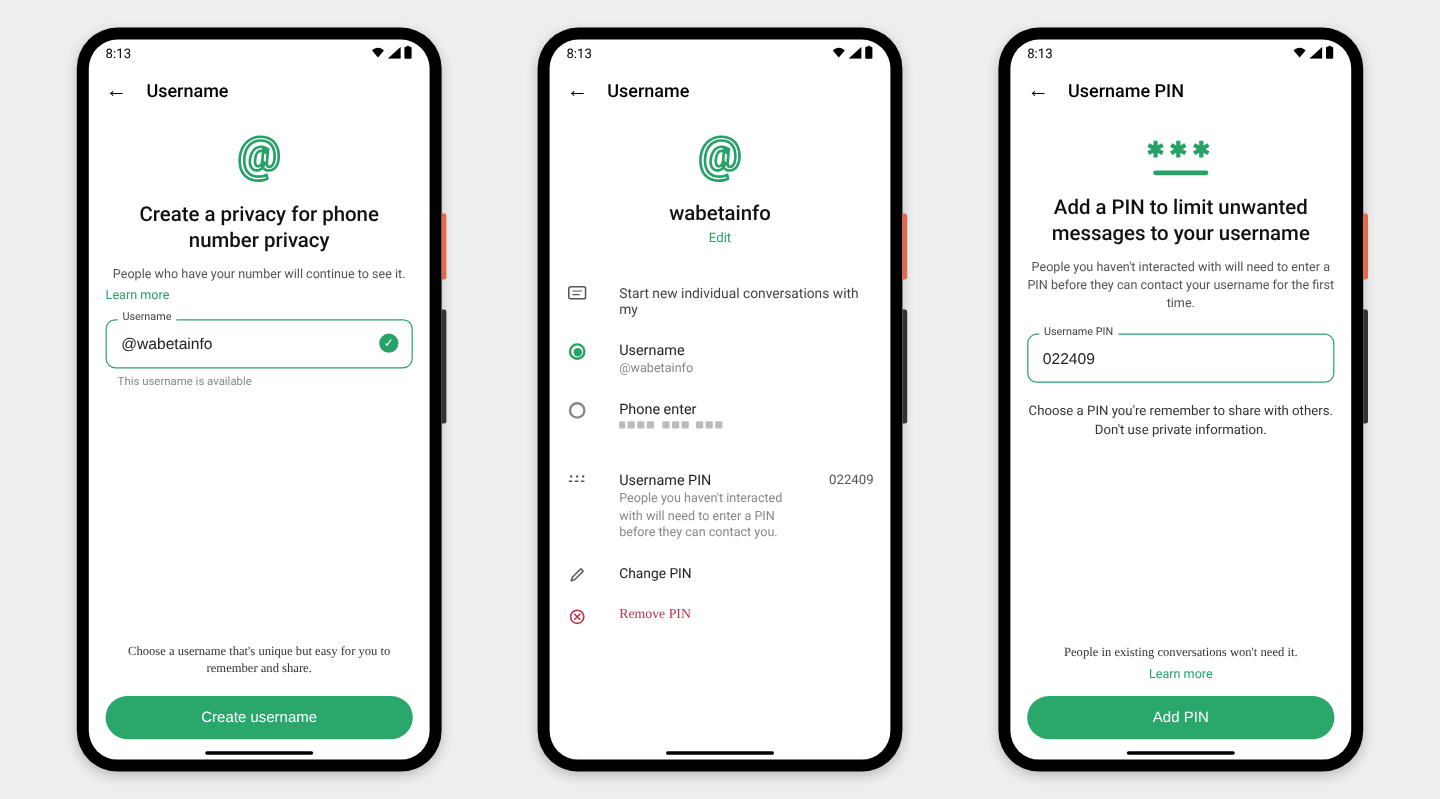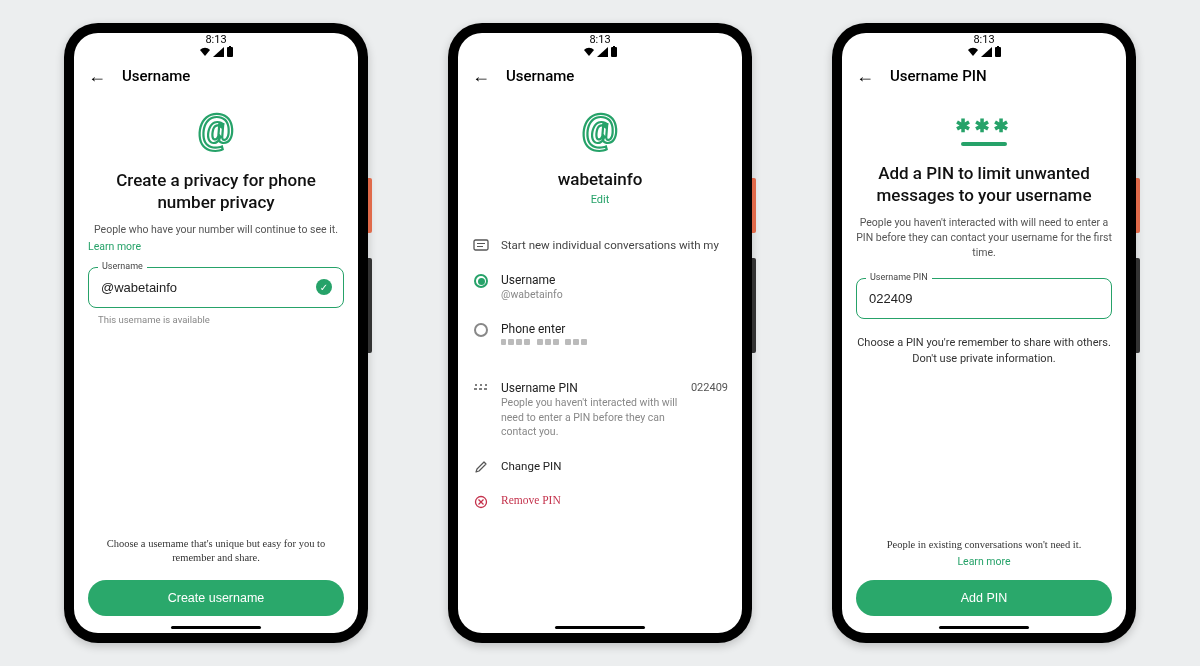--- a/index.html
+++ b/index.html
@@ -53,21 +53,20 @@
     position: relative;
   }
   .statusbar {
     height: 22px;
     display: flex;
     align-items: center;
     justify-content: space-between;
     padding: 0 14px;
     font-size: 11px;
     color: #000;
-    flex-direction: column;
   }
   .status-icons { display: flex; align-items: center; gap: 2px; }
   .header {
     display: flex;
     align-items: center;
     padding: 10px 14px;
     gap: 16px;
   }
   .back-arrow {
     font-size: 18px;
@@ -198,21 +197,21 @@
   .edit-link {
     text-align: center;
     font-size: 11px;
     color: #26a269;
     cursor: pointer;
     margin-bottom: 22px;
   }
   .row {
     display: flex;
     align-items: flex-start;
-    gap: 11px;
+    gap: 26px;
     padding: 10px 0;
   }
   .row-icon {
     width: 18px;
     flex-shrink: 0;
     display: flex;
     justify-content: center;
     padding-top: 1px;
   }
   .row-body {

